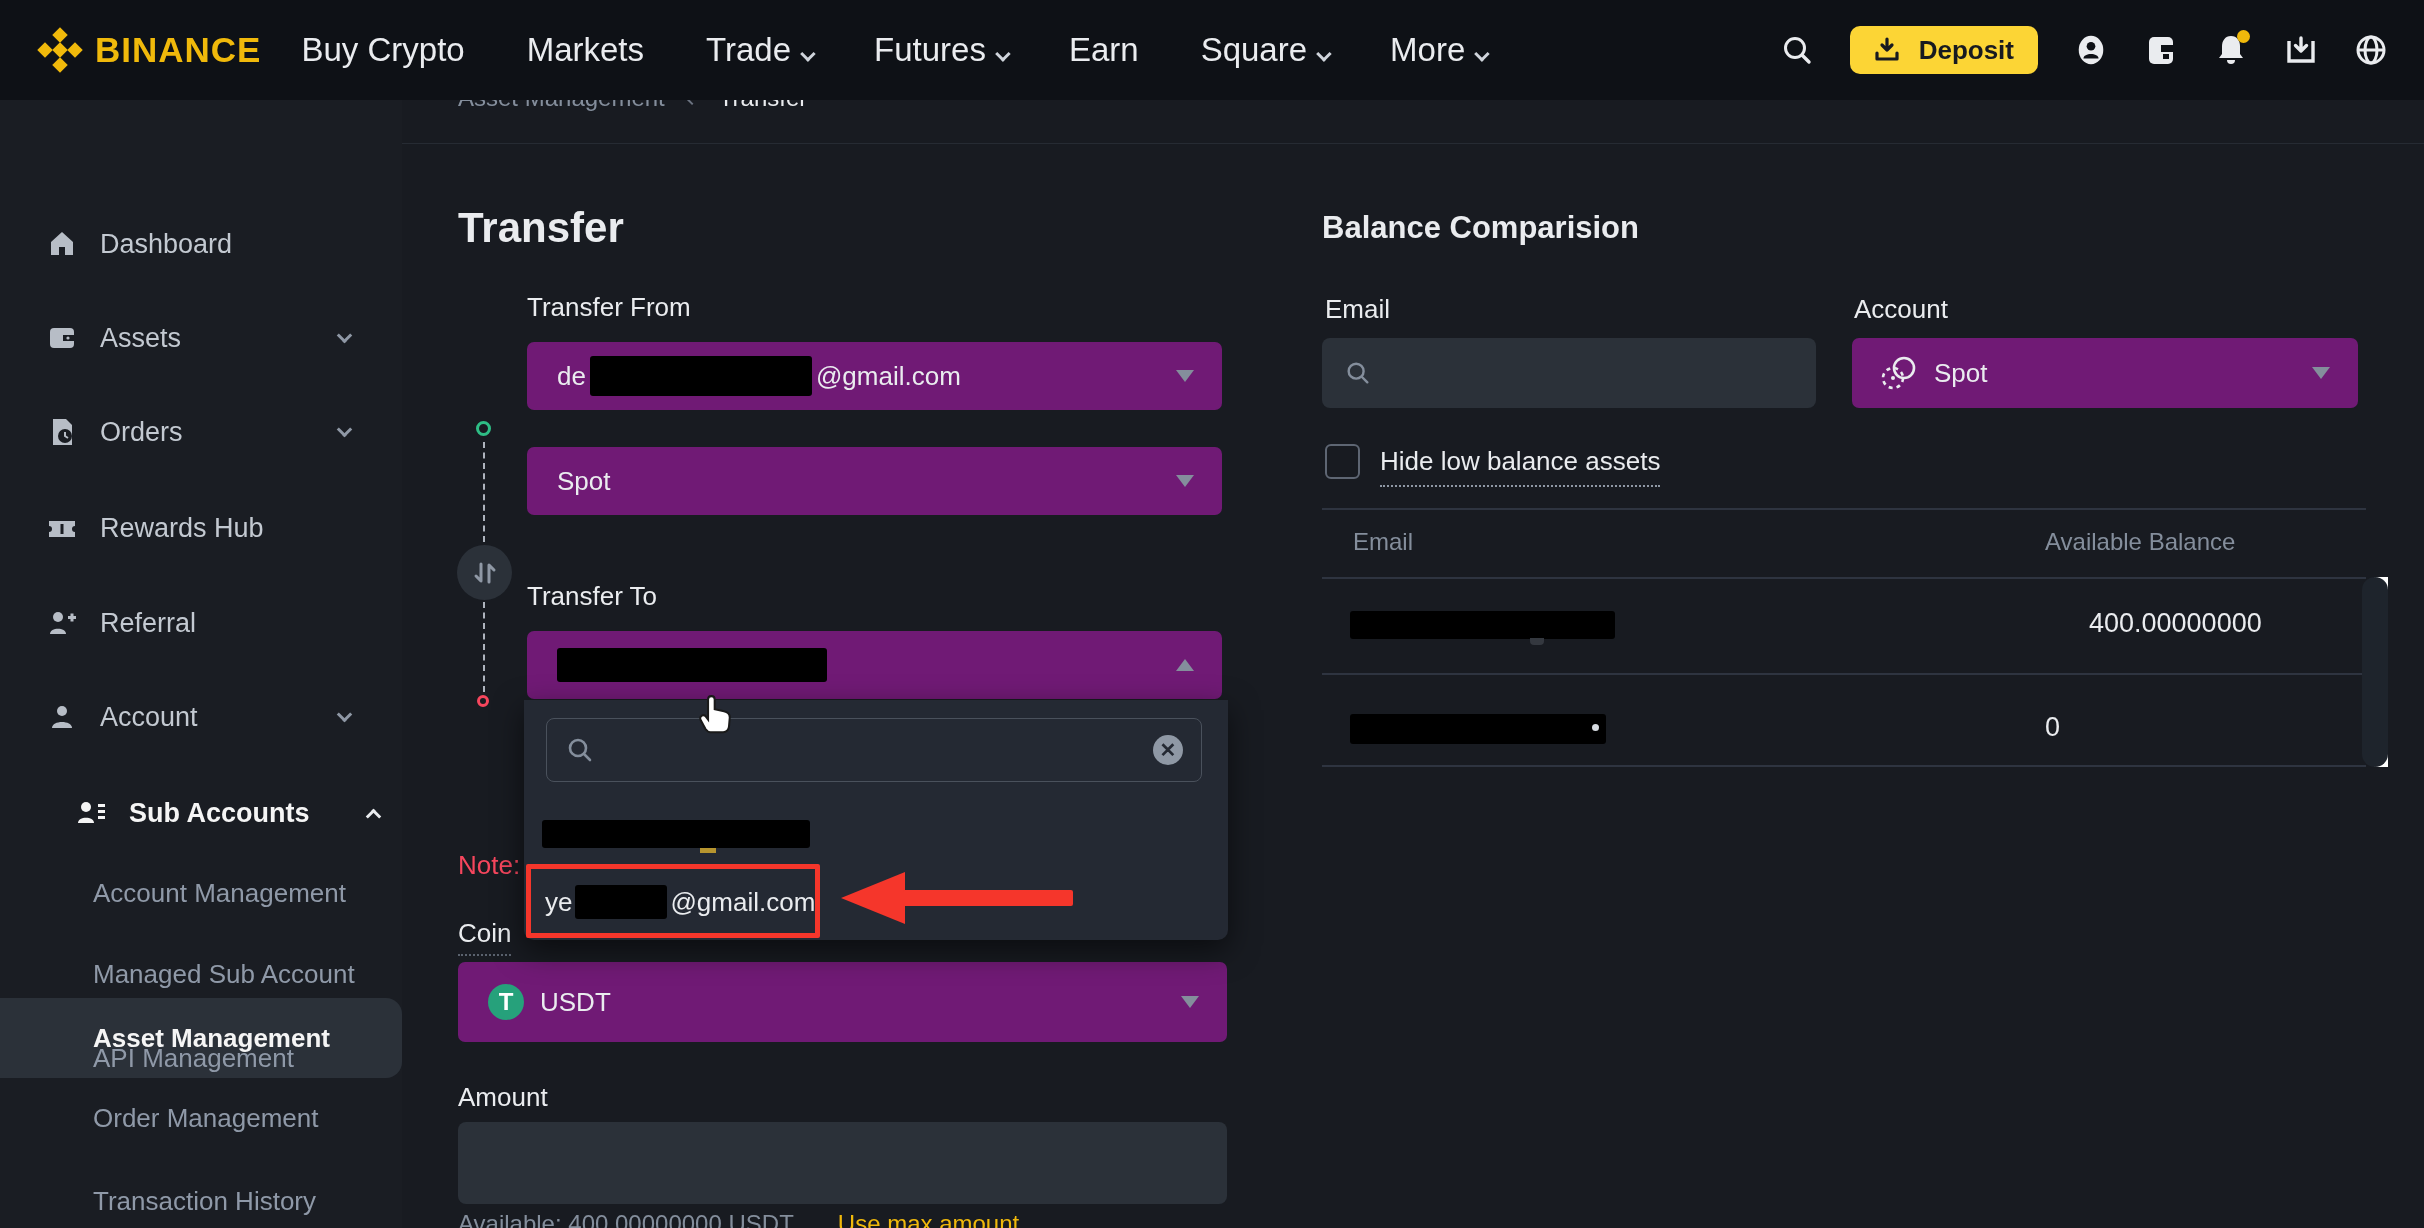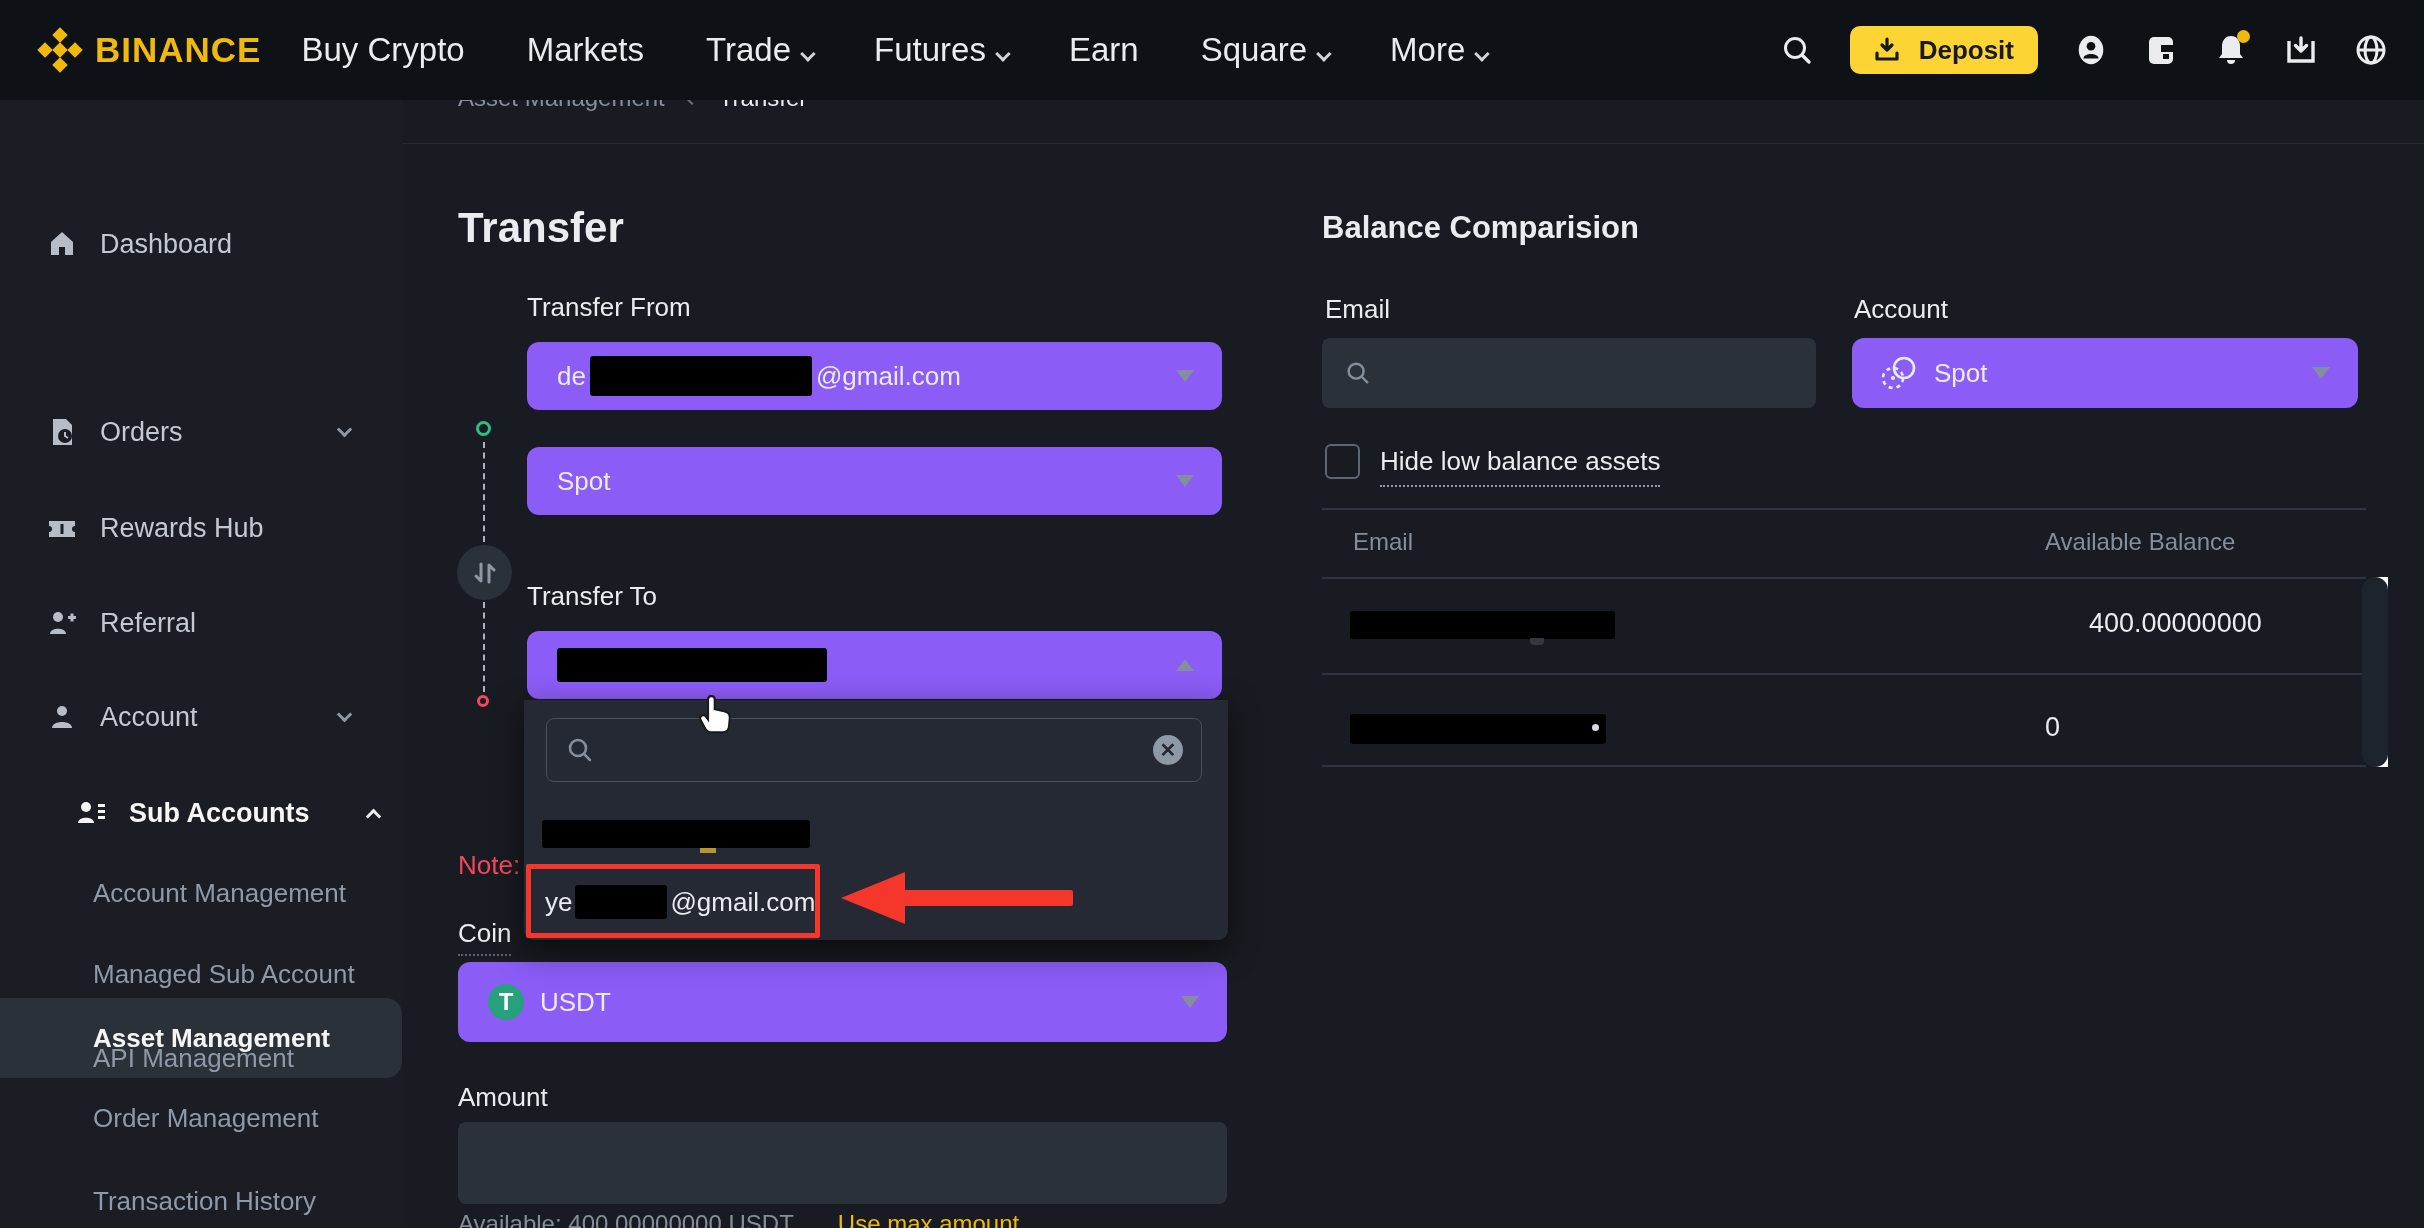--- a/index.html
+++ b/index.html
@@ -38,21 +38,21 @@
   
   .breadcrumb { position:absolute; left:458px; top:84px; display:flex; align-items:center; gap:22px; z-index:10; }
   .bc-parent { color:#848E9C; font-size:24px; }
   .bc-sep { width:10px; height:10px; border-left:2.5px solid #6B7380; border-bottom:2.5px solid #6B7380; transform:rotate(45deg); }
   .bc-current { color:#EAECEF; font-size:24px; font-weight:500; }
   .header-divider { position:absolute; left:402px; top:143px; width:2022px; height:1px; background:#262B33; }
 
   
   .h1-title { position:absolute; left:458px; top:204px; color:#EAECEF; font-size:42px; font-weight:bold; }
   .fld-label { position:absolute; color:#EAECEF; font-size:26px; }
-  .dd { position:absolute; background:#8b5cf6; border-radius:12px; display:flex; align-items:center; padding:0 30px; cursor:pointer; }
+  .dd { position:absolute; background:#701a75; border-radius:7px; display:flex; align-items:center; padding:0 30px; cursor:pointer; }
   .dd-text { color:#EAECEF; font-size:26px; font-weight:500; display:flex; align-items:center; gap:4px; }
   .tri-down { position:absolute; right:28px; width:0; height:0; border-left:9px solid transparent; border-right:9px solid transparent; border-top:12px solid #848E9C; }
   .tri-up   { position:absolute; right:28px; width:0; height:0; border-left:9px solid transparent; border-right:9px solid transparent; border-bottom:12px solid #848E9C; }
   .redact { background:#000; border-radius:3px; display:inline-block; }
 
   .conn-dash { position:absolute; left:483px; width:0; border-left:2px dashed #AEB4BE; }
   .conn-circle-green { position:absolute; left:476px; top:421px; width:15px; height:15px; border:3px solid #2EBD85; border-radius:50%; }
   .conn-circle-red   { position:absolute; left:477px; top:695px; width:12px; height:12px; border:3px solid #F6465D; border-radius:50%; }
   .swap-btn { position:absolute; left:457px; top:545px; width:55px; height:55px; border-radius:50%; background:#2B3139;
               display:flex; align-items:center; justify-content:center; cursor:pointer; z-index:2; }
@@ -235,20 +235,29 @@
   <div class="sidebar">
     <div class="sub-active-bg"></div>
 
     <div class="side-row" style="top:104px;">
       <svg width="32" height="32" viewBox="0 0 32 32">
         <path d="M5 14 L16 4 L27 14 V27 H19 V19 H13 V27 H5 Z" fill="#B7BDC6"></path>
       </svg>
       <span class="lbl">Dashboard</span>
     </div>
 
+    <div class="side-row" style="top:198px;">
+      <svg width="32" height="32" viewBox="0 0 32 32">
+        <rect x="4" y="6" width="24" height="20" rx="4" fill="#B7BDC6"></rect>
+        <rect x="17" y="13" width="11" height="6" fill="#1A1D23"></rect>
+        <circle cx="22" cy="16" r="1.6" fill="#B7BDC6"></circle>
+      </svg>
+      <span class="lbl">Assets</span>
+      <span class="side-chev down"></span>
+    </div>
 
     <div class="side-row" style="top:292px;">
       <svg width="32" height="32" viewBox="0 0 32 32">
         <path d="M7 3 H20 L26 9 V29 H7 Z" fill="#B7BDC6"></path>
         <circle cx="19" cy="20" r="7" fill="#1A1D23"></circle>
         <path d="M19 16 V20 L22 22" stroke="#B7BDC6" stroke-width="2" fill="none"></path>
       </svg>
       <span class="lbl">Orders</span>
       <span class="side-chev down"></span>
     </div>

